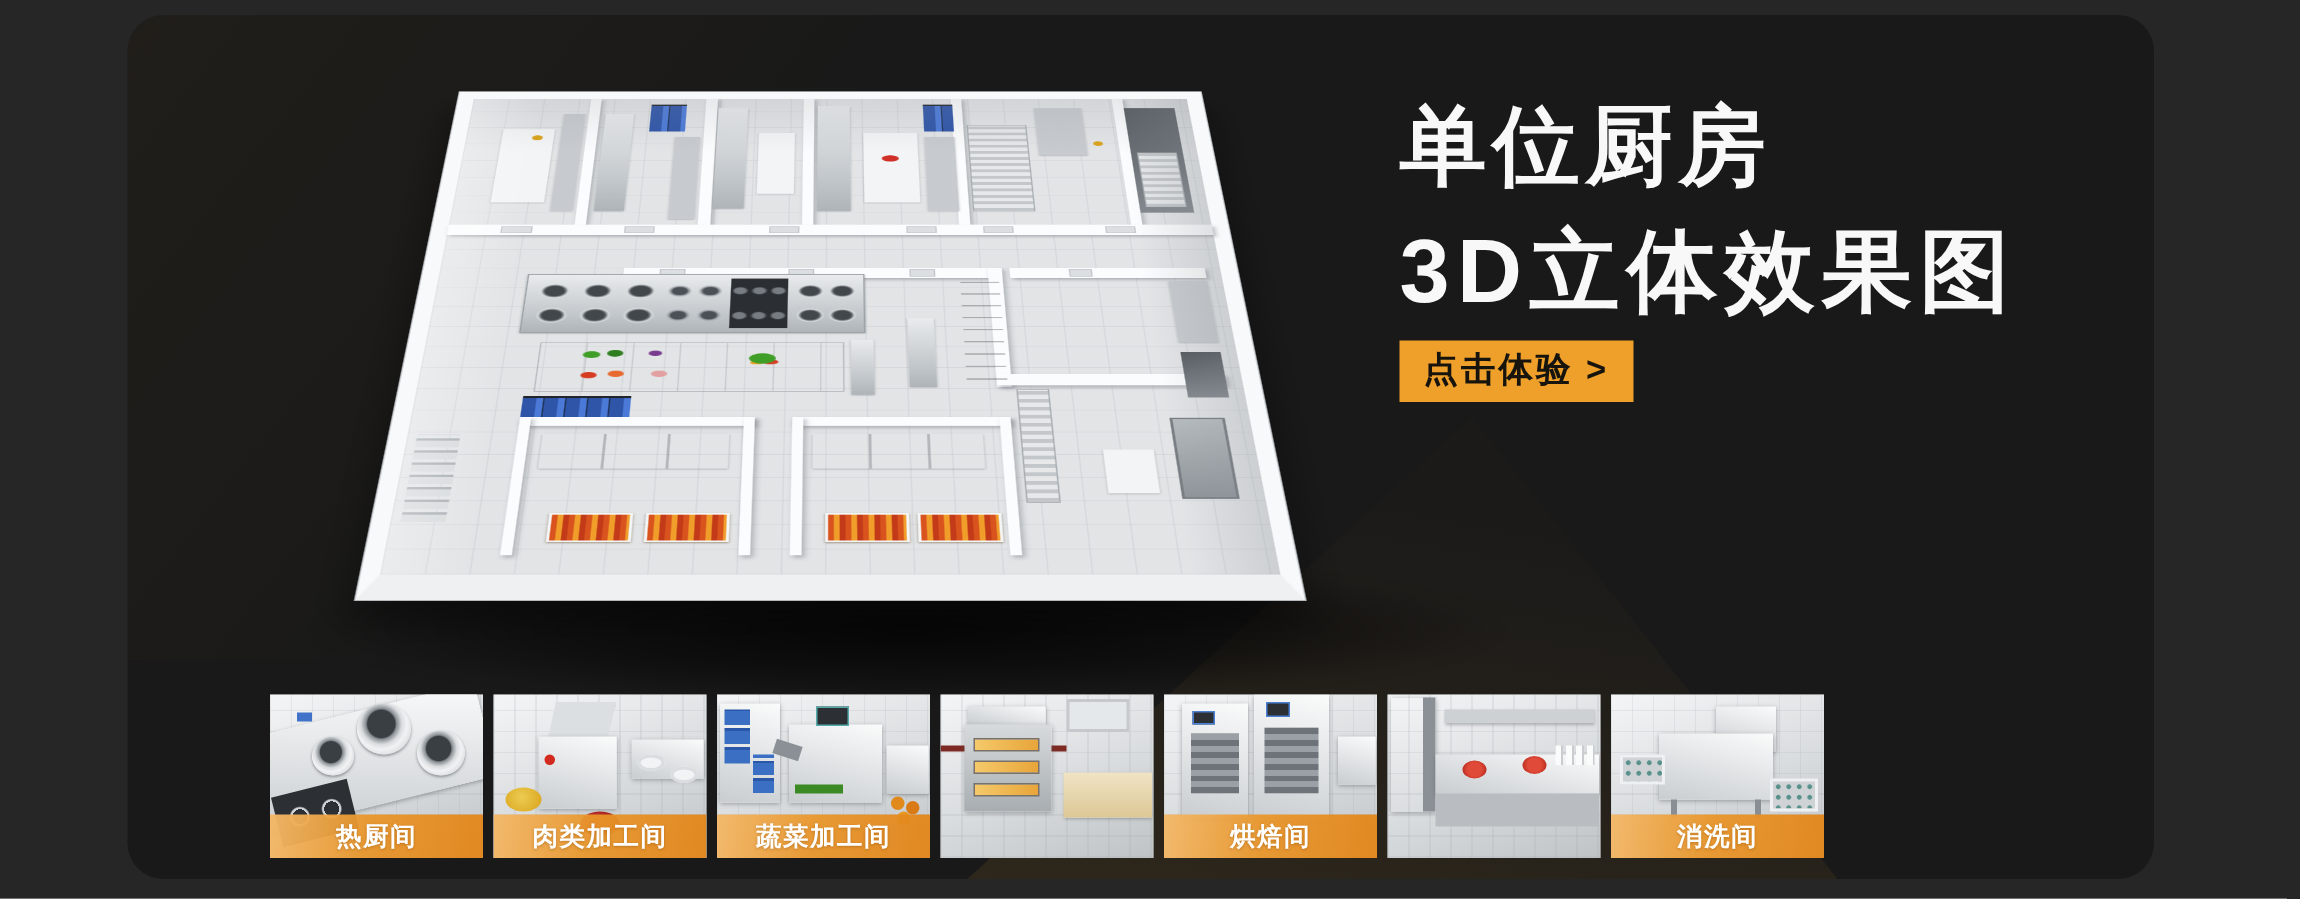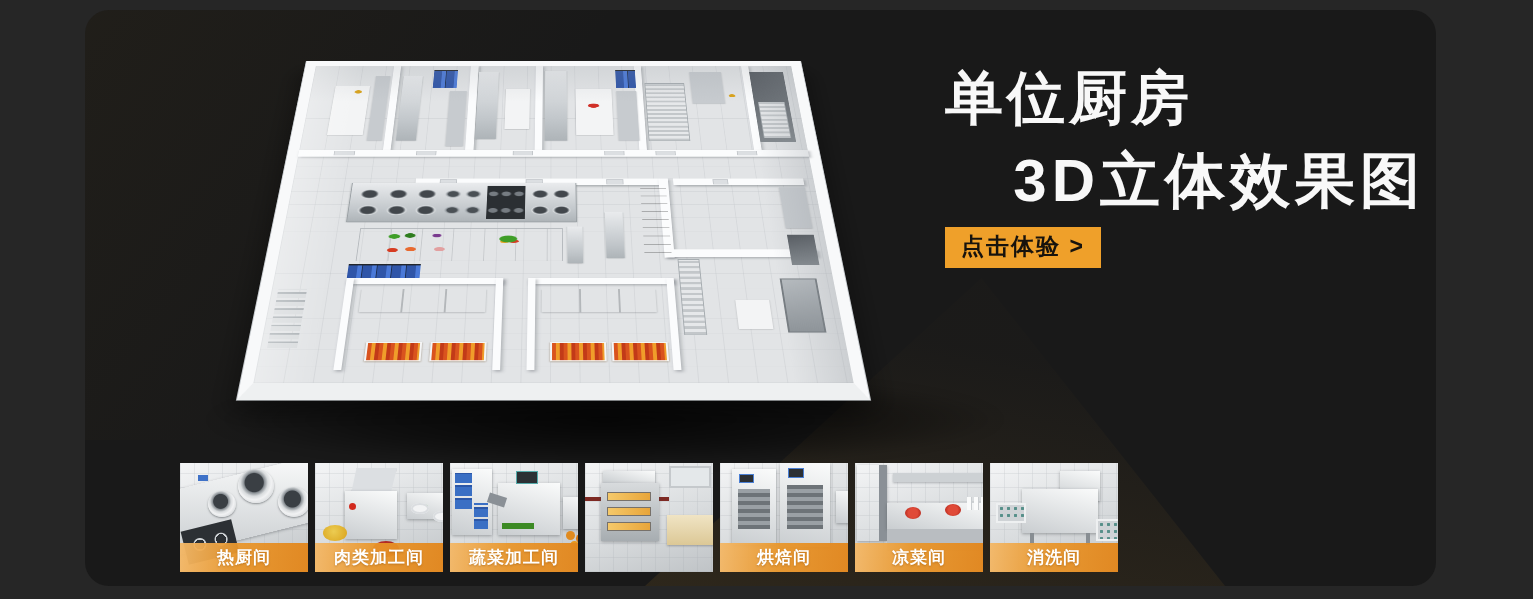--- a/index.html
+++ b/index.html
@@ -37,31 +37,31 @@
   .lightblock { background:#f3f4f5; box-shadow:0 1px 2px rgba(90,95,100,.35); }
   .grayblock { background:#c7cbcf; box-shadow:0 1px 2px rgba(90,95,100,.35); }
   .darkblock { background:linear-gradient(180deg,#53585e 0%,#82888d 100%); }
   .blueunit { background:repeating-linear-gradient(90deg,#2f55a8 0 10px,#4a79d8 10px 15px,#1d2f52 15px 16px); border-top:3px solid #22262c; }
   .rackstripes { background:repeating-linear-gradient(0deg,#c3c7ca 0 5px,#e6e8ea 5px 11px); box-shadow:0 0 0 1px #a6acb0; }
   .case-orange { border:2px solid #f4f5f6; box-shadow:0 1px 2px rgba(90,60,20,.5);
      background:repeating-linear-gradient(90deg,#d9531e 0 4px,#f09d2a 4px 8px,#c23a18 8px 12px); }
   .dot { border-radius:50%; }
 
   
-  .hero { position:absolute; left:848px; top:58px; width:480px;margin-left:12px; }
+  .hero { position:absolute; left:848px; top:58px; width:480px; }
   .hero-title { font-size:58px; font-weight:800; color:#f8f8f8; line-height:1.02; letter-spacing:4px; }
-  .hero-title2 { font-size:60px; font-weight:800; color:#f8f8f8; line-height:1.0; letter-spacing:5px; margin-top:24px;text-align:right; }
+  .hero-title2 { font-size:60px; font-weight:800; color:#f8f8f8; line-height:1.0; letter-spacing:5px; margin-top:24px; }
   .hero-sub { margin-top:38px; font-size:40px; font-weight:800; color:#f5a11f; letter-spacing:3px; }
   .cta { margin-top:16px; display:inline-block; background:#efa02a; color:#17130d;
          font-size:23px; font-weight:700; letter-spacing:2px; padding:4px 16px 6px; cursor:pointer; }
   .features { margin-top:18px; font-size:18px; line-height:26px; color:#e6e6e6; letter-spacing:0.5px; }
 
   
   .gallery { position:absolute; left:95px; top:453px; display:flex; gap:7px; }
-  .thumb { position:relative; width:128px; height:109px; overflow:hidden; background:#cfd3d6; cursor:pointer; }
+  .thumb { position:relative; width:142px; height:109px; overflow:hidden; background:#cfd3d6; cursor:pointer; }
   .scene { position:absolute; inset:0; background:linear-gradient(160deg,#f4f5f6 0%,#d9dcde 55%,#bfc3c6 100%); }
   .scene::before { content:""; position:absolute; inset:0; opacity:.5;
      background-image:repeating-linear-gradient(0deg, rgba(160,166,172,0.35) 0 1px, transparent 1px 14px),
                       repeating-linear-gradient(90deg, rgba(160,166,172,0.35) 0 1px, transparent 1px 14px); }
   .scene div { position:absolute; }
   .eq { background:linear-gradient(195deg,#fafbfb 0%,#c9cdd0 100%); box-shadow:0 1px 3px rgba(70,75,80,.45); }
   .eq-dark { background:#2c3034; }
   .pot { border-radius:50%; background:radial-gradient(circle at 45% 40%, #3a3f44 0 32%, #888e93 36%, #d9dcde 48%, #f1f2f3 60%, #b9bec2 100%); box-shadow:0 1px 2px rgba(50,55,60,.5); }
   .banner { position:absolute; left:0; right:0; bottom:0; height:29px; display:flex; align-items:center; justify-content:center;
             font-size:17px; font-weight:700; color:#ffffff; letter-spacing:1px;
@@ -278,21 +278,20 @@
           <div class="eq" style="left:2px;top:2px;width:30px;height:76px;
                background-image:linear-gradient(90deg, rgba(0,0,0,0) 0 22px, #8a9096 22px 24px);"></div>
           <div style="left:38px;top:10px;width:100px;height:9px;background:#cdd1d4;box-shadow:0 1px 2px rgba(70,75,80,.35)"></div>
           <div class="eq" style="left:32px;top:40px;width:109px;height:26px"></div>
           <div class="dot" style="left:50px;top:44px;width:16px;height:12px;background:radial-gradient(circle,#e04a38 0 45%,#a81e14 100%)"></div>
           <div class="dot" style="left:90px;top:41px;width:16px;height:12px;background:radial-gradient(circle,#e04a38 0 45%,#a81e14 100%)"></div>
           <div style="left:112px;top:34px;width:26px;height:13px;
                background:repeating-linear-gradient(90deg,#fafbfb 0 4px, #c9cdd0 4px 5px, rgba(0,0,0,0) 5px 7px);"></div>
           <div style="left:32px;top:66px;width:109px;height:22px;background:#b9bdc1"></div>
         </div>
-        <div class="banner">凉菜间</div>
       </div>
 
       <div class="thumb">
         <div class="scene">
           <div class="eq" style="left:70px;top:8px;width:40px;height:30px"></div>
           <div class="eq" style="left:32px;top:26px;width:76px;height:44px"></div>
           <div style="left:6px;top:40px;width:30px;height:20px;background-color:#cfd3d6;border:2px solid #eef0f1;
                background-image:radial-gradient(circle, #57908a 28%, rgba(0,0,0,0) 34%); background-size:7px 7px;"></div>
           <div style="left:106px;top:56px;width:32px;height:22px;background-color:#cfd3d6;border:2px solid #eef0f1;
                background-image:radial-gradient(circle, #57908a 28%, rgba(0,0,0,0) 34%); background-size:7px 7px;"></div>

